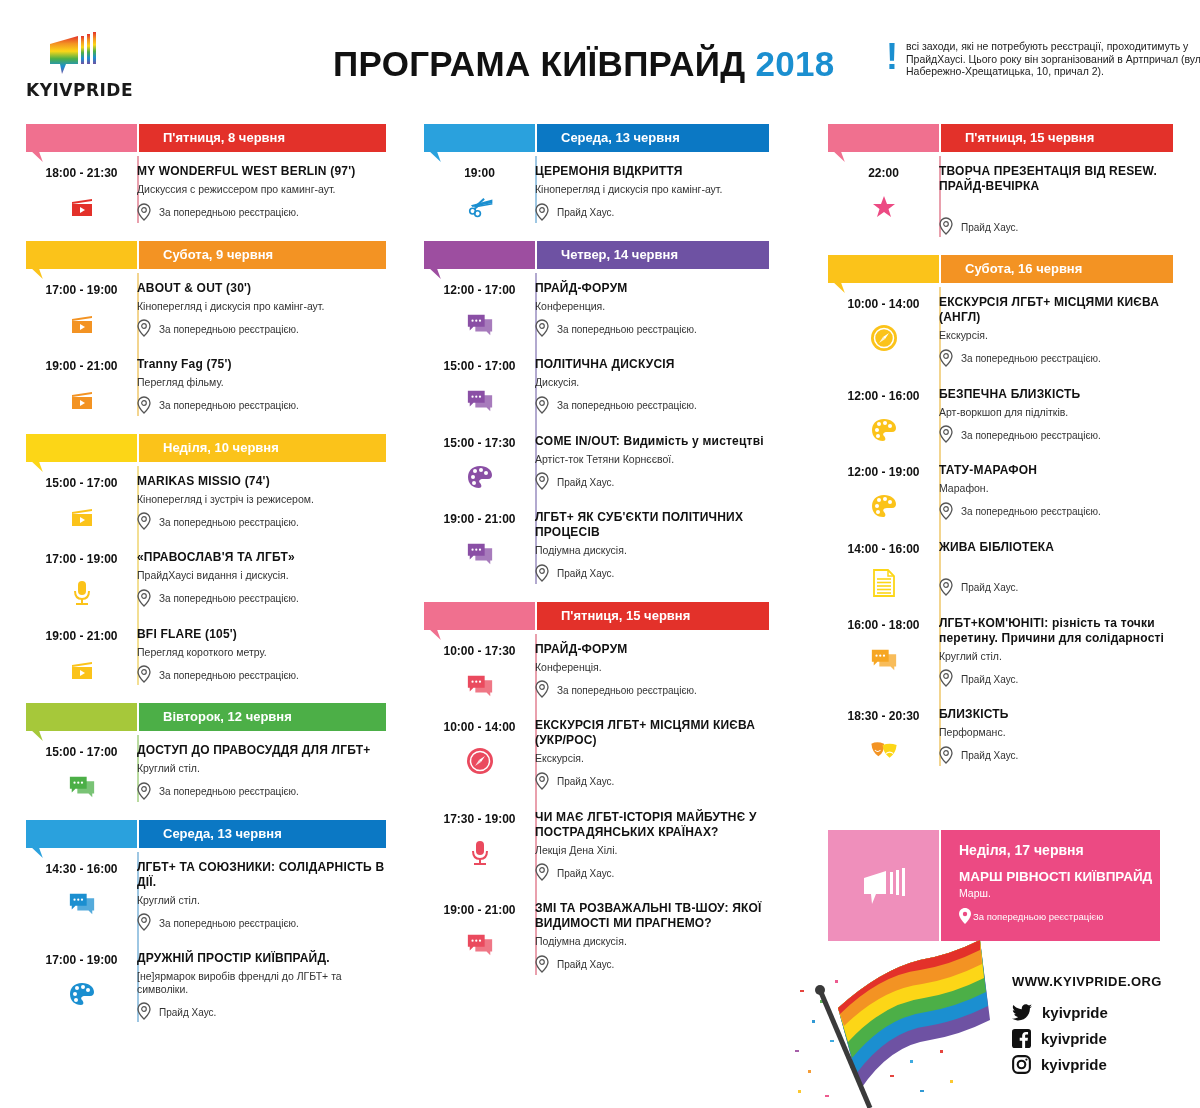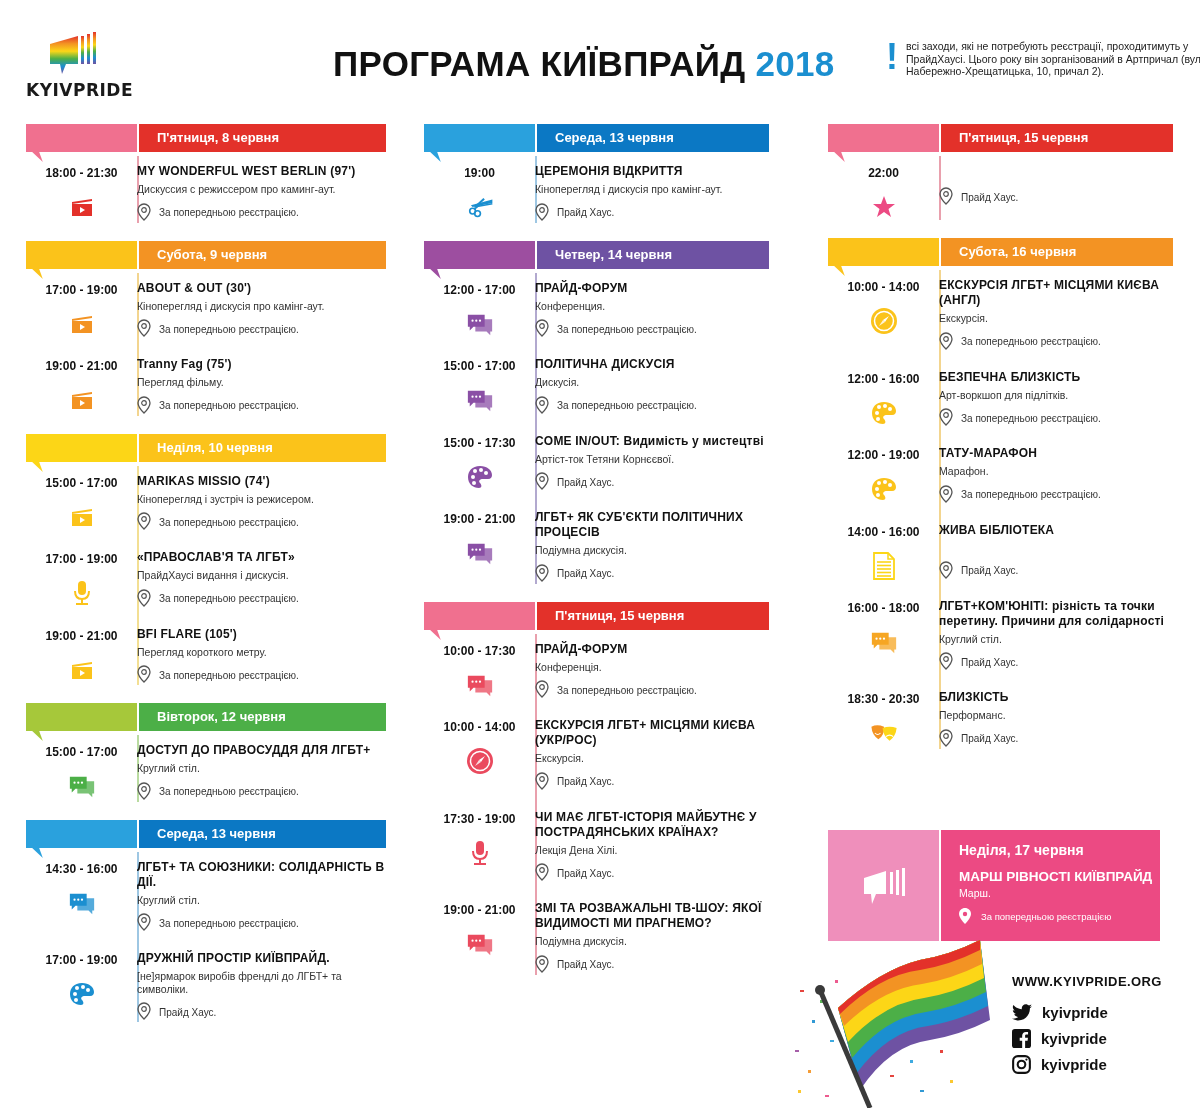--- a/index.html
+++ b/index.html
@@ -19,40 +19,40 @@
 
   .col { position: absolute; top: 124px; }
   .col.c1 { left: 26px; width: 360px; }
   .col.c2 { left: 424px; width: 345px; }
   .col.c3 { left: 828px; width: 345px; }
 
   .day { position: relative; }
   .day-head { display: flex; height: 28px; position: relative; }
   .day-head .left { width: 111px; height: 28px; position: relative; }
   .day-head .left::after { content: ""; position: absolute; left: 8px; bottom: -10px; width: 0; height: 0; border-left: 7px solid transparent; border-top: 10px solid var(--light); transform: skewX(20deg); }
-  .day-head .right { flex: 1; height: 28px; padding-left: 18px; line-height: 28px; font-family: "Liberation Sans", sans-serif; font-weight: bold; font-size: 13px; color: #fff; border-left: 2px solid #fff; }
+  .day-head .right { flex: 1; height: 28px; padding-left: 24px; line-height: 28px; font-family: "Liberation Sans", sans-serif; font-weight: bold; font-size: 13px; color: #fff; border-left: 2px solid #fff; }
   .day-body { position: relative; padding-top: 12px; }
   .day-body::before { content: ""; position: absolute; left: 111px; top: 4px; bottom: 0; width: 2px; background: var(--line); }
 
   .ev { display: flex; position: relative; }
   .ev .time { width: 111px; text-align: center; font-family: "Liberation Sans", sans-serif; font-weight: bold; font-size: 12px; padding-top: 2px; }
   .ev .time .ico { margin: 14px auto 0; width: 28px; height: 26px; display: flex; align-items: center; justify-content: center; }
   .ev .info { flex: 1; font-family: "Liberation Sans", sans-serif; }
   .ev .info .name { font-weight: bold; font-size: 12px; line-height: 15px; letter-spacing: 0.2px; }
   .ev .info .desc { font-size: 10.5px; color: #333; margin-top: 4px; line-height: 12.5px; }
   .ev .info .loc { display: flex; align-items: center; gap: 8px; font-size: 10px; color: #333; margin-top: 7px; }
   .ev .info .loc svg { flex: none; }
 
   .final { position: absolute; left: 828px; top: 830px; width: 332px; height: 111px; display: flex; }
   .final .left { width: 111px; background: #ef8fbb; display: flex; align-items: center; justify-content: center; }
   .final .right { flex: 1; background: #ec4a83; color: #fff; padding: 12px 0 0 18px; font-family: "Liberation Sans", sans-serif; border-left: 2px solid #fff; }
   .final .date { font-weight: bold; font-size: 14px; }
   .final .name { font-weight: bold; font-size: 13.5px; margin-top: 11px; }
   .final .desc { font-size: 10.5px; margin-top: 3px; }
-  .final .loc { display: flex; align-items: center; gap: 10px; font-size: 9.5px; margin-top: 9px; }
+  .final .loc { display: flex; align-items: center; gap: 2px; font-size: 9.5px; margin-top: 9px; }
 
   .flag { position: absolute; left: 790px; top: 900px; width: 210px; height: 208px; }
 
   .social { position: absolute; left: 1012px; top: 974px; font-family: "Liberation Sans", sans-serif; }
   .social .site { font-weight: bold; font-size: 13px; letter-spacing: 0.4px; margin-bottom: 10px; }
   .social .row { display: flex; align-items: center; gap: 10px; font-weight: bold; font-size: 15px; height: 26px; }
 </style>
 </head>
 <body>
 
@@ -605,20 +605,21 @@
           <div class="ev" style="margin-bottom:18px">
         <div class="time">
           <div>22:00</div>
           <div class="ico">
                 <svg width="24" height="24" viewBox="0 0 24 24">
                   <path d="M12 1 L15 9 H23 L16.5 14 L19 22 L12 17 L5 22 L7.5 14 L1 9 H9 Z" fill="#ec4a83"></path>
                 </svg>
               </div>
         </div>
         <div class="info">
+          <div class="name">ТВОРЧА ПРЕЗЕНТАЦІЯ ВІД RESEW. ПРАЙД-ВЕЧІРКА</div>
           <div class="desc" style="height:12px"></div>
           <div class="loc">
                 <span><svg width="14" height="18" viewBox="0 0 14 18">
                     <path d="M7 1 C3.7 1 1 3.6 1 6.9 C1 11 7 17 7 17 C7 17 13 11 13 6.9 C13 3.6 10.3 1 7 1 Z" fill="none" stroke="#555" stroke-width="1.3"></path>
                     <circle cx="7" cy="7" r="2.3" fill="none" stroke="#555" stroke-width="1.2"></circle>
                   </svg></span>
                 <span>Прайд Хаус.</span>
               </div>
         </div>
       </div>

